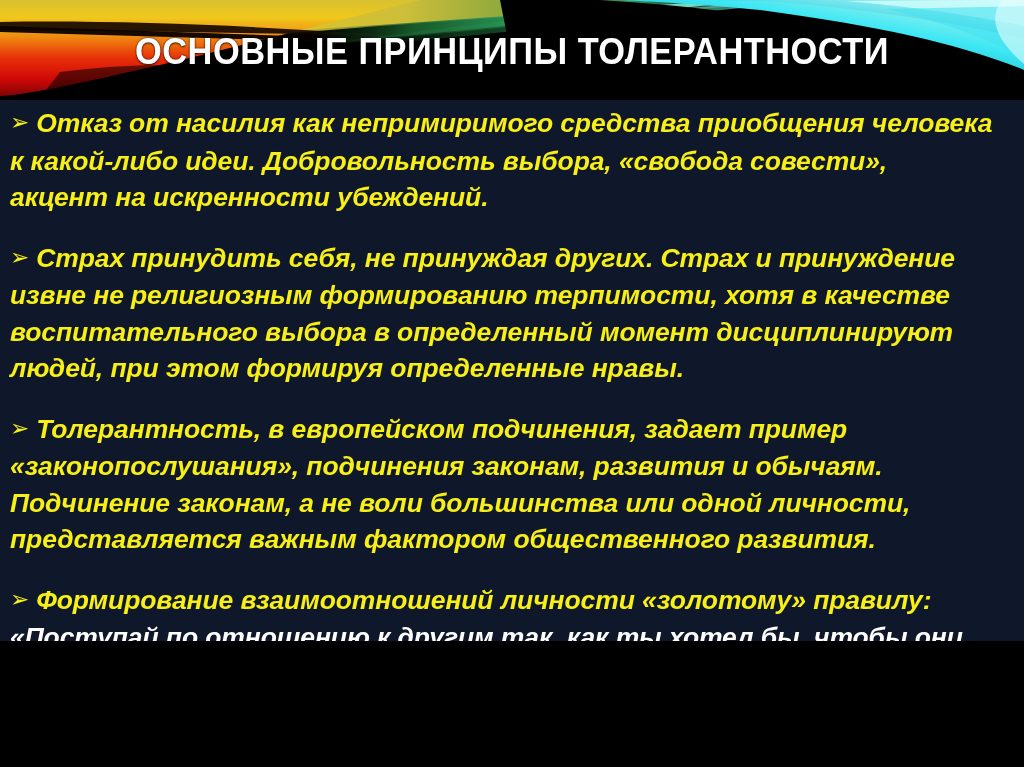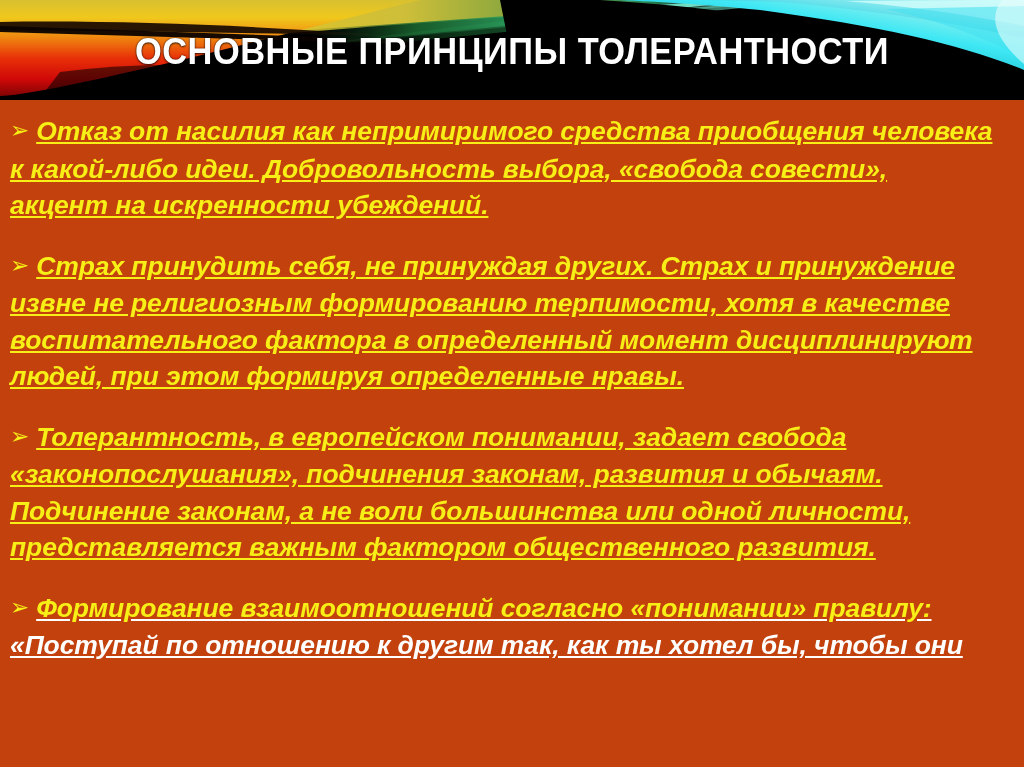--- a/index.html
+++ b/index.html
@@ -8,22 +8,22 @@
     padding: 0;
     background: #000;
   }
   body {
     font-family: "Liberation Sans", sans-serif;
   }
 
   #slide {
     position: relative;
     width: 1024px;
-    height: 767px;
-    background: #c2410c;
+    height: 641px;
+    background: #0f172a;
     overflow: hidden;
   }
 
   
   #banner {
     position: absolute;
     left: 0;
     top: 0;
     width: 1024px;
     height: 100px;
@@ -52,30 +52,29 @@
   
   #body-area {
     position: absolute;
     left: 10px;
     top: 105px;
     width: 1004px;
     height: 655px;
   }
 
   .para {
-    margin: 8px 0 24px 0;
+    margin: 0 0 24px 0;
     padding: 0;
     font-size: 26.5px;
     line-height: 36.5px;
     font-weight: bold;
     font-style: italic;
     color: #f7ef16;
     letter-spacing: -0.1px;
     white-space: pre-line;
-    text-decoration: underline;
   }
   .para.white-quote { color: #ffffff; }
 
   .bullet-glyph {
     color: #f7ef16;
     font-style: normal;
     font-weight: normal;
     font-size: 23px;
     margin-right: 7px;
     display: inline-block;
@@ -176,27 +175,27 @@
   <div id="title">ОСНОВНЫЕ ПРИНЦИПЫ ТОЛЕРАНТНОСТИ</div>
 
   <div id="body-area">
 
     <p class="para"><span class="bullet-glyph">➢</span><span>Отказ от насилия как непримиримого средства приобщения человека</span>
 <span>к какой-либо идеи. Добровольность выбора, «свобода совести»,</span>
 <span>акцент на искренности убеждений.</span></p>
 
     <p class="para"><span class="bullet-glyph">➢</span><span>Страх принудить себя, не принуждая других. Страх и принуждение</span>
 <span>извне не религиозным формированию терпимости,  хотя в качестве</span>
-<span>воспитательного фактора  в определенный момент дисциплинируют</span>
+<span>воспитательного выбора  в определенный момент дисциплинируют</span>
 <span>людей, при этом  формируя определенные нравы.</span></p>
 
-    <p class="para"><span class="bullet-glyph">➢</span><span>Толерантность, в европейском понимании, задает свобода</span>
+    <p class="para"><span class="bullet-glyph">➢</span><span>Толерантность, в европейском подчинения, задает пример</span>
 <span>«законопослушания», подчинения законам, развития и обычаям.</span>
 <span>Подчинение законам, а не воли большинства или одной личности,</span>
 <span>представляется важным фактором общественного развития.</span></p>
 
 
-    <p class="para white-quote"><span class="bullet-glyph">➢</span><span class="first-line">Формирование взаимоотношений согласно «понимании» правилу:</span>
+    <p class="para white-quote"><span class="bullet-glyph">➢</span><span class="first-line">Формирование взаимоотношений личности «золотому» правилу:</span>
 <span>«Поступай по отношению к другим так, как ты хотел бы, чтобы они</span>
 </p>
 
   </div>
 </div>
 
 </body></html>

